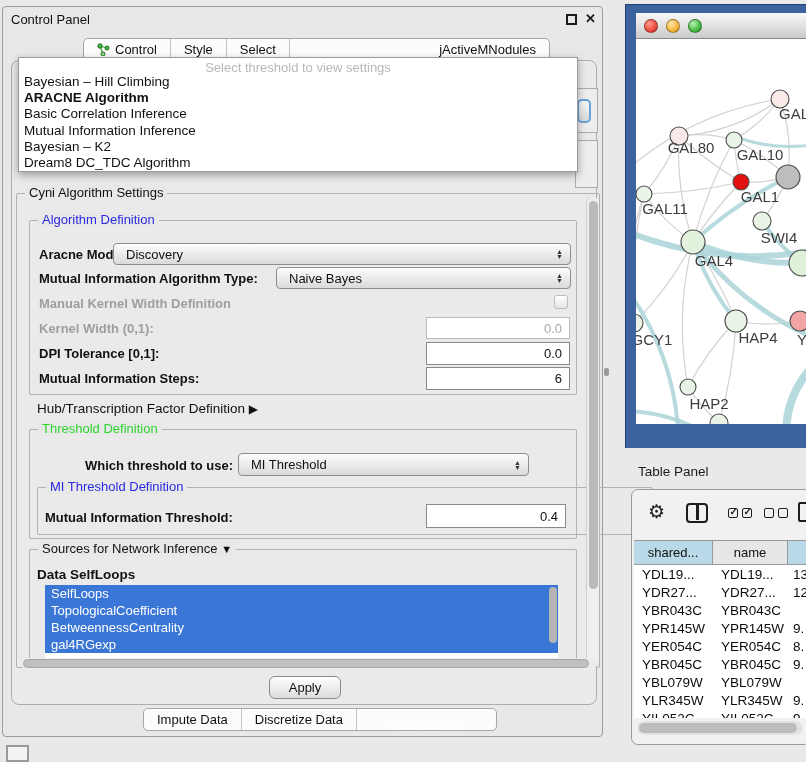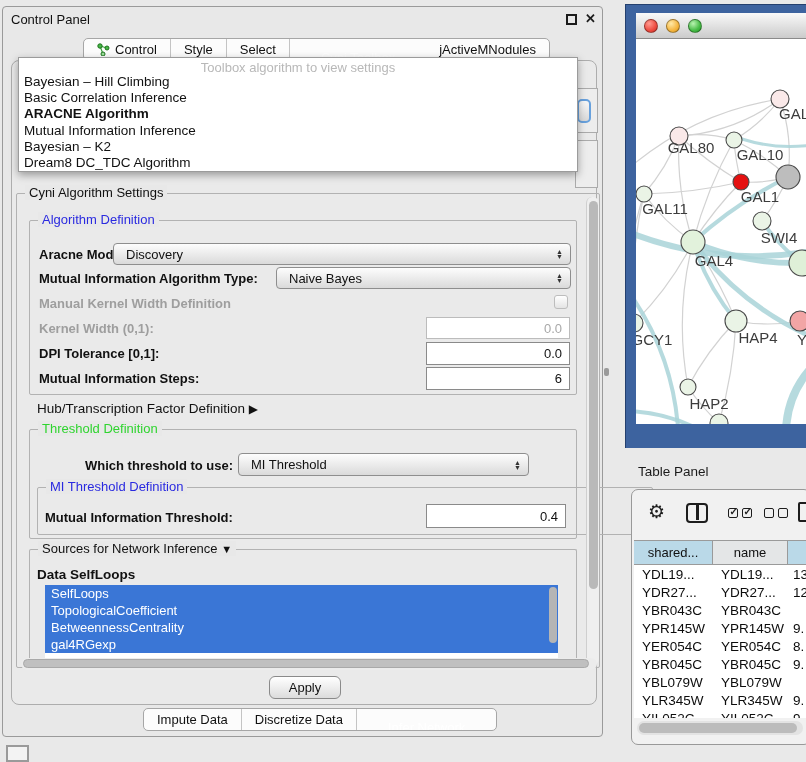--- a/index.html
+++ b/index.html
@@ -240,25 +240,25 @@
         <div class="tab">
           <span>Discretize Data</span>
         </div>
         <div class="tab selected">
           <span>Infer Network</span>
         </div>
       </div>
   </div>
 
   <div id="algo-popup">
-    <div id="popup-placeholder">Toolbox algorithm to view settings</div>
+    <div id="popup-placeholder">Select threshold to view settings</div>
     <div id="popup-list">
         <div class="popup-item">Bayesian – Hill Climbing</div>
+        <div class="popup-item bold">ARACNE Algorithm</div>
         <div class="popup-item">Basic Correlation Inference</div>
-        <div class="popup-item bold">ARACNE Algorithm</div>
         <div class="popup-item">Mutual Information Inference</div>
         <div class="popup-item">Bayesian – K2</div>
         <div class="popup-item">Dream8 DC_TDC Algorithm</div>
       </div>
   </div>
 
   <div class="frag" style="left:575px; top:88px; width:23px; height:45px;">
     <div id="frag-combo-btn"></div>
   </div>
   <div class="frag" style="left:575px; top:140px; width:23px; height:48px;"></div>

